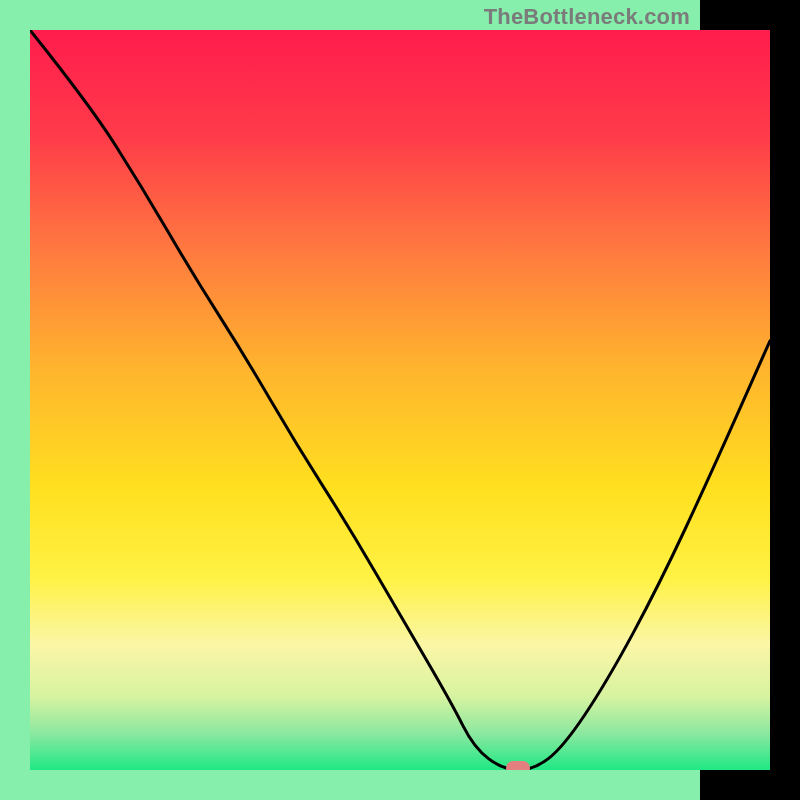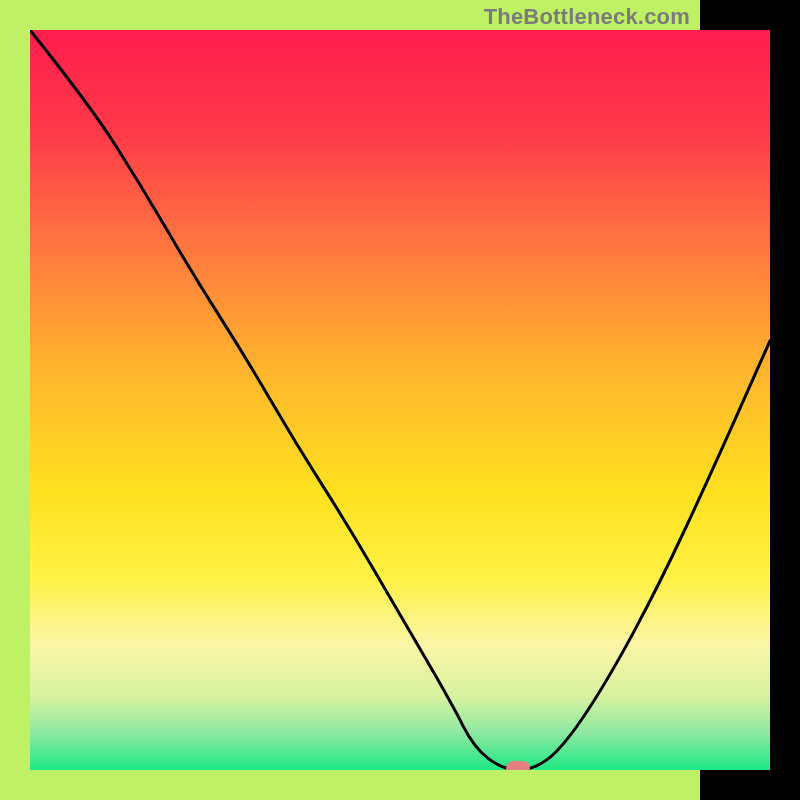--- a/index.html
+++ b/index.html
@@ -7,21 +7,21 @@
     padding: 0;
     width: 800px;
     height: 800px;
     background: #000;
     overflow: hidden;
   }
   .frame {
     position: relative;
     width: 700px;
     height: 800px;
-    background: #bef264;
+    background: #86efac;
   }
   .plot-area {
     position: absolute;
     left: 30px;
     top: 30px;
     width: 740px;
     height: 740px;
     overflow: hidden;
   }
   .gradient {

